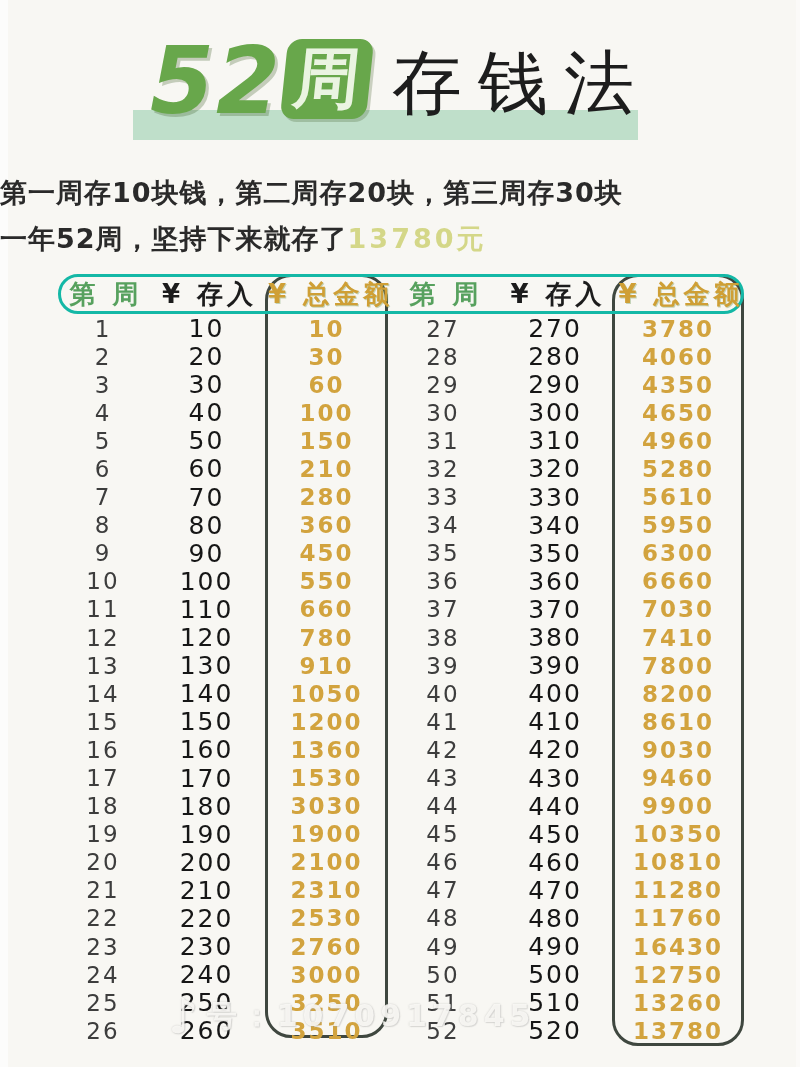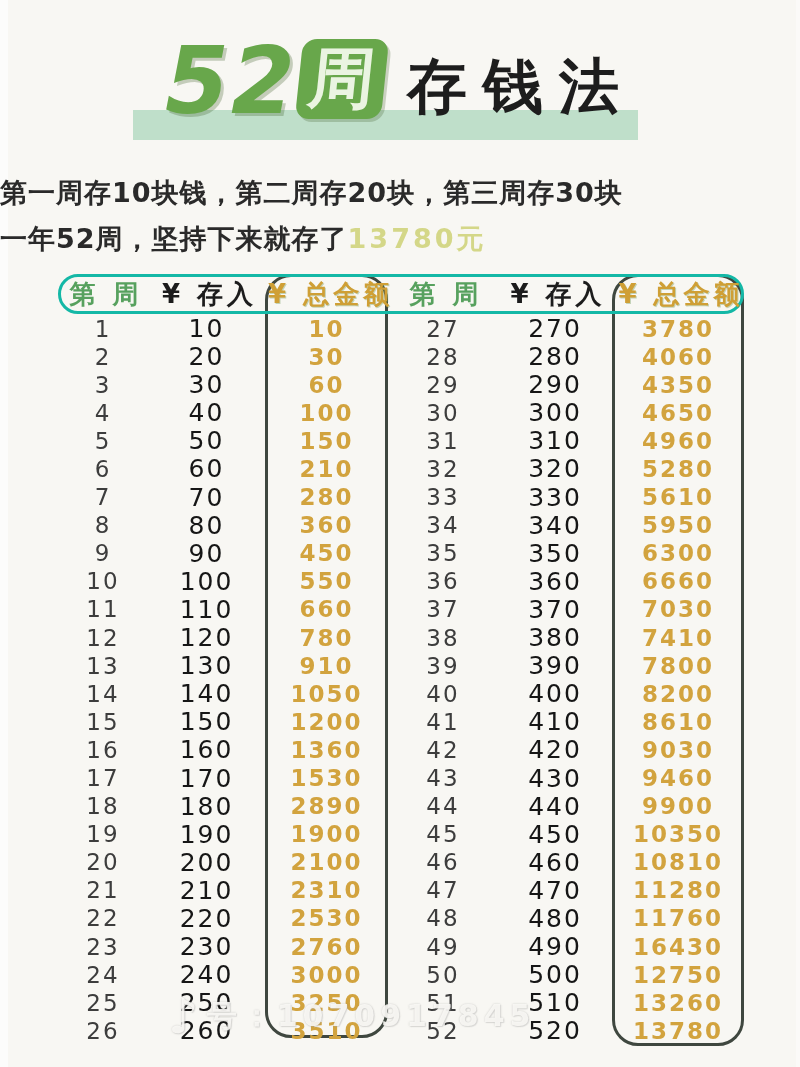--- a/index.html
+++ b/index.html
@@ -31,21 +31,21 @@
     vertical-align:-4px;
   }
   .title-char{
     display:inline-block;background:#68a74b;color:#eaf4e1;
     font-size:66px;font-weight:800;line-height:1.15;
     border-radius:14px;padding:2px 10px;margin-left:2px;
     transform:skewX(-6deg);vertical-align:8px;
     box-shadow:3px 3px 0 rgba(62,92,40,0.25);
   }
   .title-rest{
-    font-size:60px;font-weight:700;color:#1d1d1d;
+    font-size:70px;font-weight:400;color:#1d1d1d;
     letter-spacing:16px;margin-left:22px;vertical-align:2px;
   }
 
   
   .subtitle{
     position:absolute;top:170px;left:0;width:100%;
     font-size:27px;font-weight:600;
     color:#2a2a2a;line-height:1.7;letter-spacing:1px;z-index:1;
   }
   .subtitle .hl{color:#d4d788;font-weight:700;letter-spacing:3px;}
@@ -253,21 +253,21 @@
           <span class="cell week">17</span>
           <span class="cell deposit">170</span>
           <span class="cell total">1530</span>
           <span class="cell week">43</span>
           <span class="cell deposit">430</span>
           <span class="cell total">9460</span>
         </div>
         <div class="row">
           <span class="cell week">18</span>
           <span class="cell deposit">180</span>
-          <span class="cell total">2890</span>
+          <span class="cell total">3030</span>
           <span class="cell week">44</span>
           <span class="cell deposit">440</span>
           <span class="cell total">9900</span>
         </div>
         <div class="row">
           <span class="cell week">19</span>
           <span class="cell deposit">190</span>
           <span class="cell total">1900</span>
           <span class="cell week">45</span>
           <span class="cell deposit">450</span>

